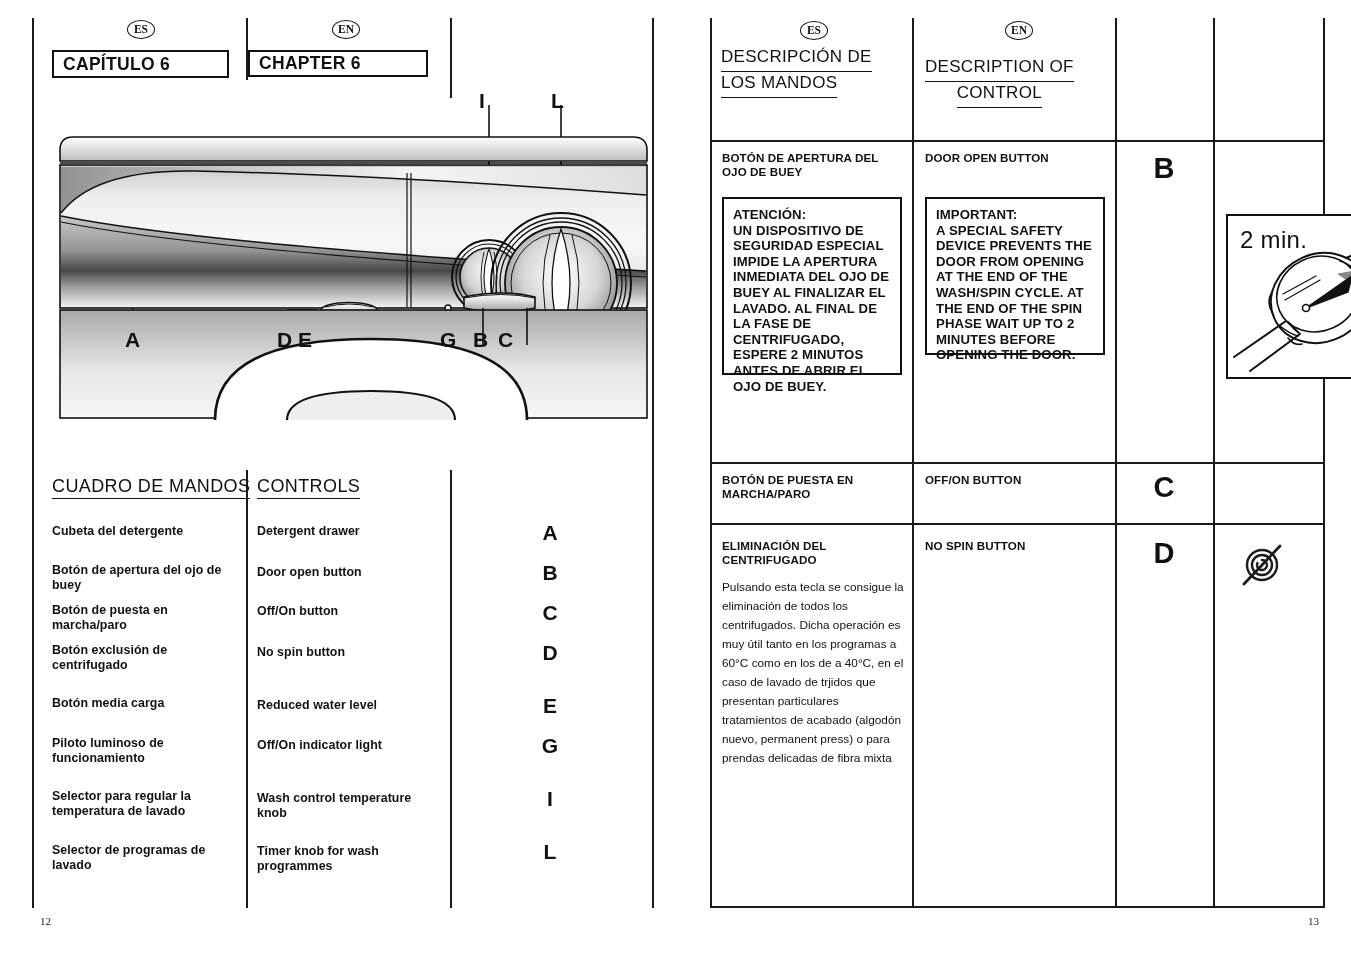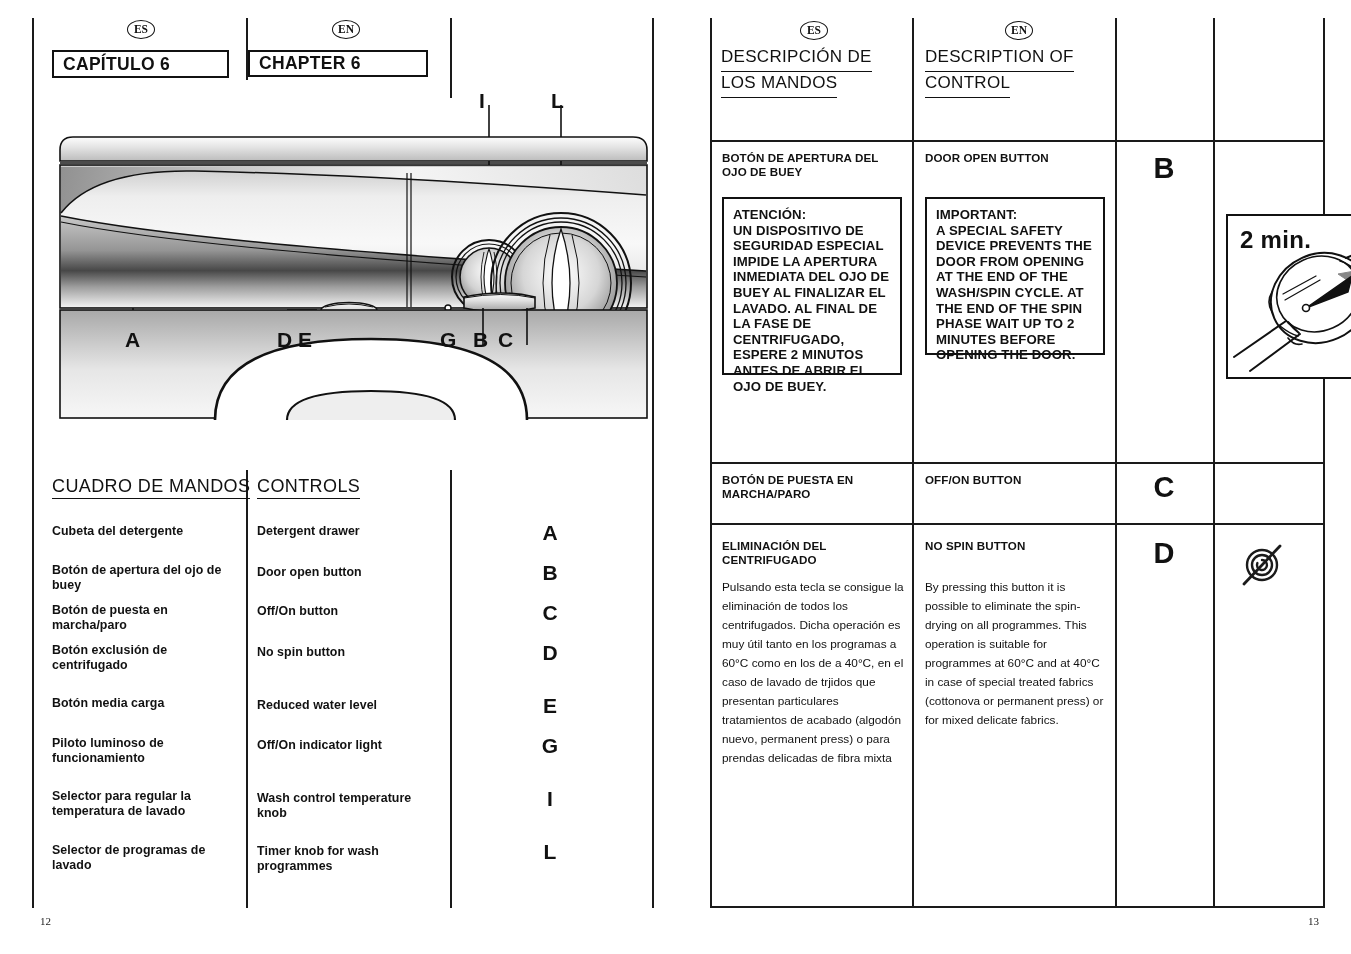--- a/index.html
+++ b/index.html
@@ -107,21 +107,21 @@
     font-size: 29px;
     font-weight: bold;
     text-align: center;
     width: 60px;
   }
 
   
   .fig-box { position: absolute; border: 2px solid #111; background: #fff; }
   .fig-label {
     position: absolute;
-    font-size: 24px; font-weight: bold;
+    font-size: 24px; font-weight: normal;
     letter-spacing: 0.3px;
   }
 
   
   .pageno {
     position: absolute;
     font-size: 11px;
     font-family: "Liberation Serif", serif;
     color: #222;
   }
@@ -328,21 +328,21 @@
     <div class="vrule" style="left:553px;top:18px;height:890px;"></div>
     <div class="vrule" style="left:663px;top:18px;height:890px;"></div>
 
     <div class="lang-badge" style="left:140px;top:21px;">ES</div>
     <div class="lang-badge" style="left:345px;top:21px;">EN</div>
 
     <div class="head-title" style="left:61px;top:46px;">
       <span>DESCRIPCIÓN DE</span><br>
       <span>LOS MANDOS</span>
     </div>
-    <div class="head-title" style="left:265px;top:46px;">
+    <div class="head-title" style="left:265px;top:56px;text-align:center;">
       <span>DESCRIPTION OF</span><br>
       <span>CONTROL</span>
     </div>
 
     <div class="cell-title" style="left:62px;top:151px;width:180px;">BOTÓN DE APERTURA DEL OJO DE BUEY</div>
     <div class="cell-title" style="left:265px;top:151px;width:180px;">DOOR OPEN BUTTON</div>
 
     <div class="warn-box" style="left: 62px; top: 197px; width: 180px; height: 178px; white-space: pre-wrap;">ATENCIÓN:
 UN DISPOSITIVO DE SEGURIDAD ESPECIAL IMPIDE LA APERTURA INMEDIATA DEL OJO DE BUEY AL FINALIZAR EL LAVADO. AL FINAL DE LA FASE DE CENTRIFUGADO, ESPERE 2 MINUTOS ANTES DE ABRIR EL OJO DE BUEY.</div>
     <div class="warn-box" style="left: 265px; top: 197px; width: 180px; height: 158px; white-space: pre-wrap;">IMPORTANT:
@@ -385,21 +385,20 @@
     </div>
 
     <div class="cell-title" style="left:62px;top:473px;width:180px;">BOTÓN DE PUESTA EN MARCHA/PARO</div>
     <div class="cell-title" style="left:265px;top:473px;width:180px;">OFF/ON BUTTON</div>
     <div class="big-letter" style="left:474px;top:471px;">C</div>
 
     <div class="cell-title" style="left:62px;top:539px;width:180px;">ELIMINACIÓN DEL CENTRIFUGADO</div>
     <div class="cell-title" style="left:265px;top:539px;width:180px;">NO SPIN BUTTON</div>
 
     <div class="cell-body" style="left:62px;top:578px;width:184px;">Pulsando esta tecla se consigue la eliminación de todos los centrifugados. Dicha operación es muy útil tanto en los programas a 60°C como en los de a 40°C, en el caso de lavado de trjidos que presentan particulares tratamientos de acabado (algodón nuevo, permanent press) o para prendas delicadas de fibra mixta</div>
-    <div class="cell-body" style="left:265px;top:578px;width:182px;">By pressing this button it is possible to eliminate the spin-drying on all programmes. This operation is suitable for programmes at 60°C and at 40°C in case of special treated fabrics (cottonova or permanent press) or for mixed delicate fabrics.</div>
 
     <div class="big-letter" style="left:474px;top:537px;">D</div>
 
     <div class="abs" style="left:574px;top:536px;">
       <svg width="58" height="58" viewBox="0 0 58 58">
         <g fill="none" stroke="#1b1b1b" stroke-width="2.4" stroke-linecap="round">
           <circle cx="28" cy="29" r="15"></circle>
           <circle cx="28" cy="29" r="10"></circle>
           <path d="M28 24 a5 5 0 1 1 -4.6 3"></path>
           <path d="M46 10 L10 48" stroke-width="2.8"></path>

